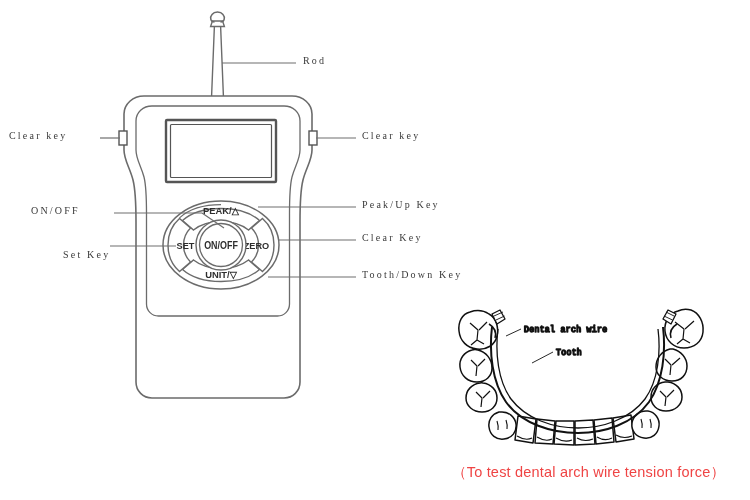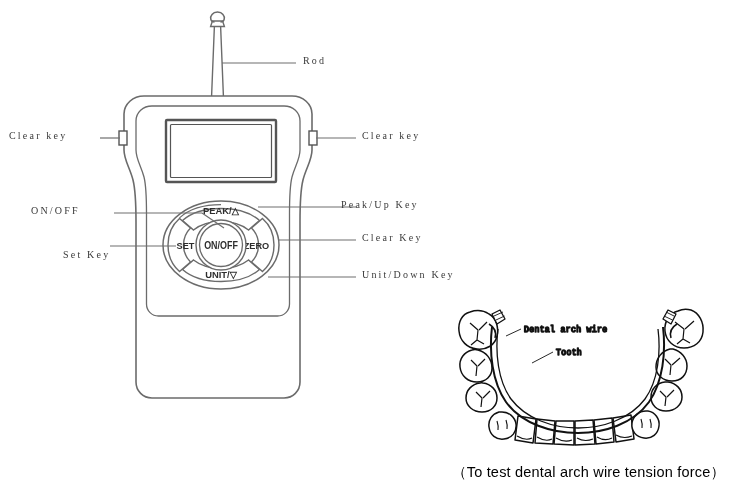--- a/index.html
+++ b/index.html
@@ -16,21 +16,21 @@
     font-family:"Liberation Serif",serif;
     color:#3a3a3a;
     white-space:nowrap;
     letter-spacing:2.2px;
     font-size:10px;
     line-height:1;
   }
   .caption{
     position:absolute;
     font-family:"Liberation Sans",sans-serif;
-    color:#000000;
+    color:#ef4444;
     font-size:14.5px;
     white-space:nowrap;
     letter-spacing:.2px;
   }
   .keytext{
     font-family:"Liberation Sans",sans-serif;
     font-weight:bold;
     fill:#2e2e2e;
   }
   .toothlbl{
@@ -290,21 +290,21 @@
   <div class="lbl" style="left:9px;top:131px;">Clear key</div>
 
   <div class="lbl" style="left:31px;top:206px;">ON/OFF</div>
 
   <div class="lbl" style="left:31px;top:250px;margin-left:32px;">Set Key</div>
 
   <div class="lbl" style="left:303px;top:56px;">Rod</div>
 
   <div class="lbl" style="left:362px;top:131px;">Clear key</div>
 
-  <div class="lbl" style="left:341px;top:200px;">Peak/Up Key</div>
+  <div class="lbl" style="left:362px;top:200px;">Peak/Up Key</div>
 
   <div class="lbl" style="left:362px;top:233px;">Clear Key</div>
 
-  <div class="lbl" style="left:362px;top:270px;">Unit/Down Key</div>
+  <div class="lbl" style="left:362px;top:270px;">Tooth/Down Key</div>
 
   <div class="caption" style="left:452px;top:463px;">（To test dental arch wire tension force）</div>
 
 </div>
 
 </body></html>

